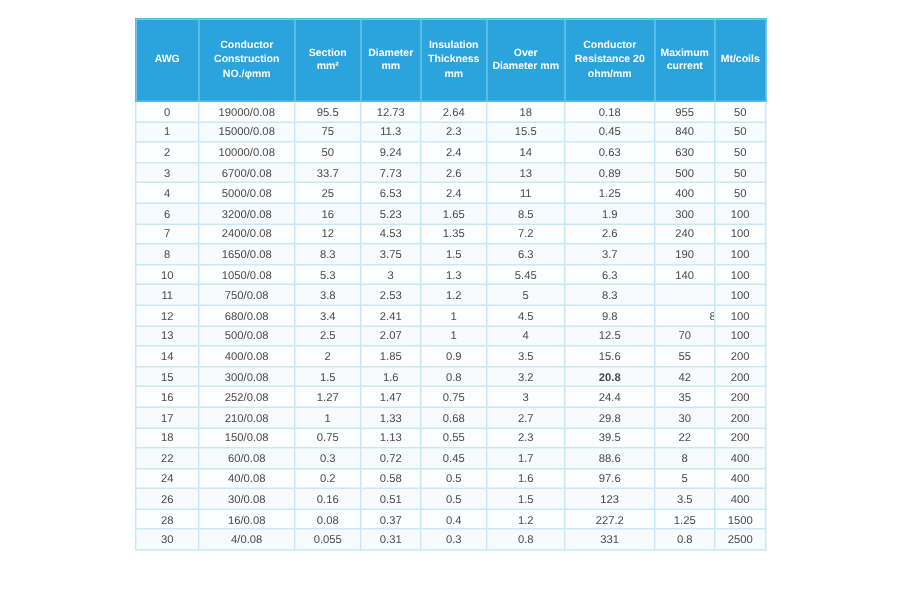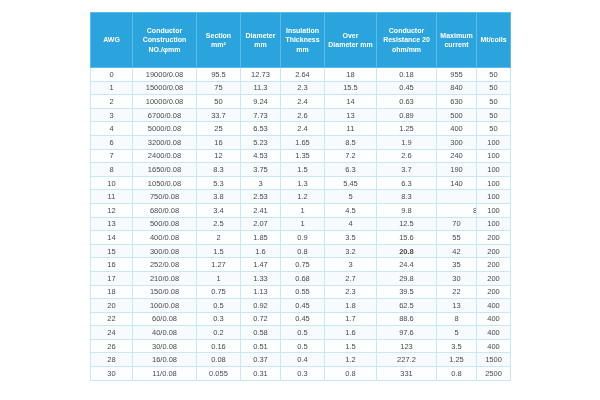--- a/index.html
+++ b/index.html
@@ -264,31 +264,20 @@
           <td style="color: rgb(74, 74, 74); border-color: rgb(201, 232, 246);">150/0.08</td>
           <td style="color: rgb(74, 74, 74); border-color: rgb(201, 232, 246);">0.75</td>
           <td style="color: rgb(74, 74, 74); border-color: rgb(201, 232, 246);">1.13</td>
           <td style="color: rgb(74, 74, 74); border-color: rgb(201, 232, 246);">0.55</td>
           <td style="color: rgb(74, 74, 74); border-color: rgb(201, 232, 246);">2.3</td>
           <td style="color: rgb(74, 74, 74); border-color: rgb(201, 232, 246);">39.5</td>
           <td style="color: rgb(74, 74, 74); border-color: rgb(201, 232, 246);">22</td>
           <td style="color: rgb(74, 74, 74); border-color: rgb(201, 232, 246);">200</td>
         </tr>
         <tr>
-          <td style="color: rgb(74, 74, 74); border-color: rgb(201, 232, 246);">20</td>
-          <td style="color: rgb(74, 74, 74); border-color: rgb(201, 232, 246);">100/0.08</td>
-          <td style="color: rgb(74, 74, 74); border-color: rgb(201, 232, 246);">0.5</td>
-          <td style="color: rgb(74, 74, 74); border-color: rgb(201, 232, 246);">0.92</td>
-          <td style="color: rgb(74, 74, 74); border-color: rgb(201, 232, 246);">0.45</td>
-          <td style="color: rgb(74, 74, 74); border-color: rgb(201, 232, 246);">1.8</td>
-          <td style="color: rgb(74, 74, 74); border-color: rgb(201, 232, 246);">62.5</td>
-          <td style="color: rgb(74, 74, 74); border-color: rgb(201, 232, 246);">13</td>
-          <td style="color: rgb(74, 74, 74); border-color: rgb(201, 232, 246);">400</td>
-        </tr>
-        <tr>
           <td style="color: rgb(74, 74, 74); border-color: rgb(201, 232, 246);">22</td>
           <td style="color: rgb(74, 74, 74); border-color: rgb(201, 232, 246);">60/0.08</td>
           <td style="color: rgb(74, 74, 74); border-color: rgb(201, 232, 246);">0.3</td>
           <td style="color: rgb(74, 74, 74); border-color: rgb(201, 232, 246);">0.72</td>
           <td style="color: rgb(74, 74, 74); border-color: rgb(201, 232, 246);">0.45</td>
           <td style="color: rgb(74, 74, 74); border-color: rgb(201, 232, 246);">1.7</td>
           <td style="color: rgb(74, 74, 74); border-color: rgb(201, 232, 246);">88.6</td>
           <td style="color: rgb(74, 74, 74); border-color: rgb(201, 232, 246);">8</td>
           <td style="color: rgb(74, 74, 74); border-color: rgb(201, 232, 246);">400</td>
         </tr>
@@ -320,21 +309,21 @@
           <td style="color: rgb(74, 74, 74); border-color: rgb(201, 232, 246);">0.08</td>
           <td style="color: rgb(74, 74, 74); border-color: rgb(201, 232, 246);">0.37</td>
           <td style="color: rgb(74, 74, 74); border-color: rgb(201, 232, 246);">0.4</td>
           <td style="color: rgb(74, 74, 74); border-color: rgb(201, 232, 246);">1.2</td>
           <td style="color: rgb(74, 74, 74); border-color: rgb(201, 232, 246);">227.2</td>
           <td style="color: rgb(74, 74, 74); border-color: rgb(201, 232, 246);">1.25</td>
           <td style="color: rgb(74, 74, 74); border-color: rgb(201, 232, 246);">1500</td>
         </tr>
         <tr>
           <td style="color: rgb(74, 74, 74); border-color: rgb(201, 232, 246);">30</td>
-          <td style="color: rgb(74, 74, 74); border-color: rgb(201, 232, 246);">11/0.08</td>
+          <td style="color: rgb(74, 74, 74); border-color: rgb(201, 232, 246);">4/0.08</td>
           <td style="color: rgb(74, 74, 74); border-color: rgb(201, 232, 246);">0.055</td>
           <td style="color: rgb(74, 74, 74); border-color: rgb(201, 232, 246);">0.31</td>
           <td style="color: rgb(74, 74, 74); border-color: rgb(201, 232, 246);">0.3</td>
           <td style="color: rgb(74, 74, 74); border-color: rgb(201, 232, 246);">0.8</td>
           <td style="color: rgb(74, 74, 74); border-color: rgb(201, 232, 246);">331</td>
           <td style="color: rgb(74, 74, 74); border-color: rgb(201, 232, 246);">0.8</td>
           <td style="color: rgb(74, 74, 74); border-color: rgb(201, 232, 246);">2500</td>
         </tr>
       </tbody>
   </table>

